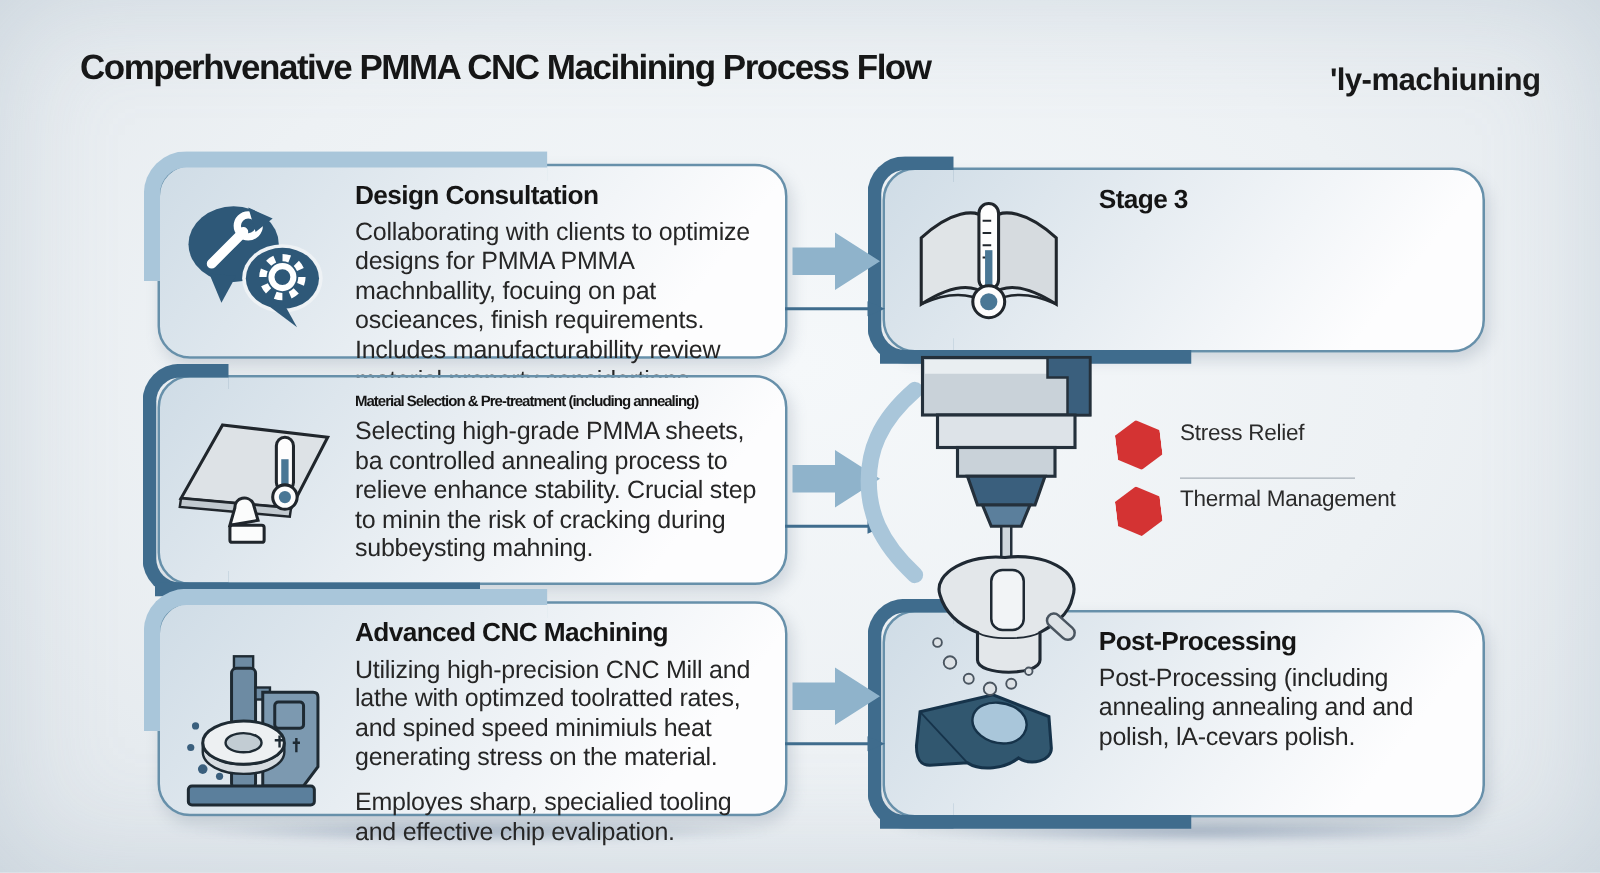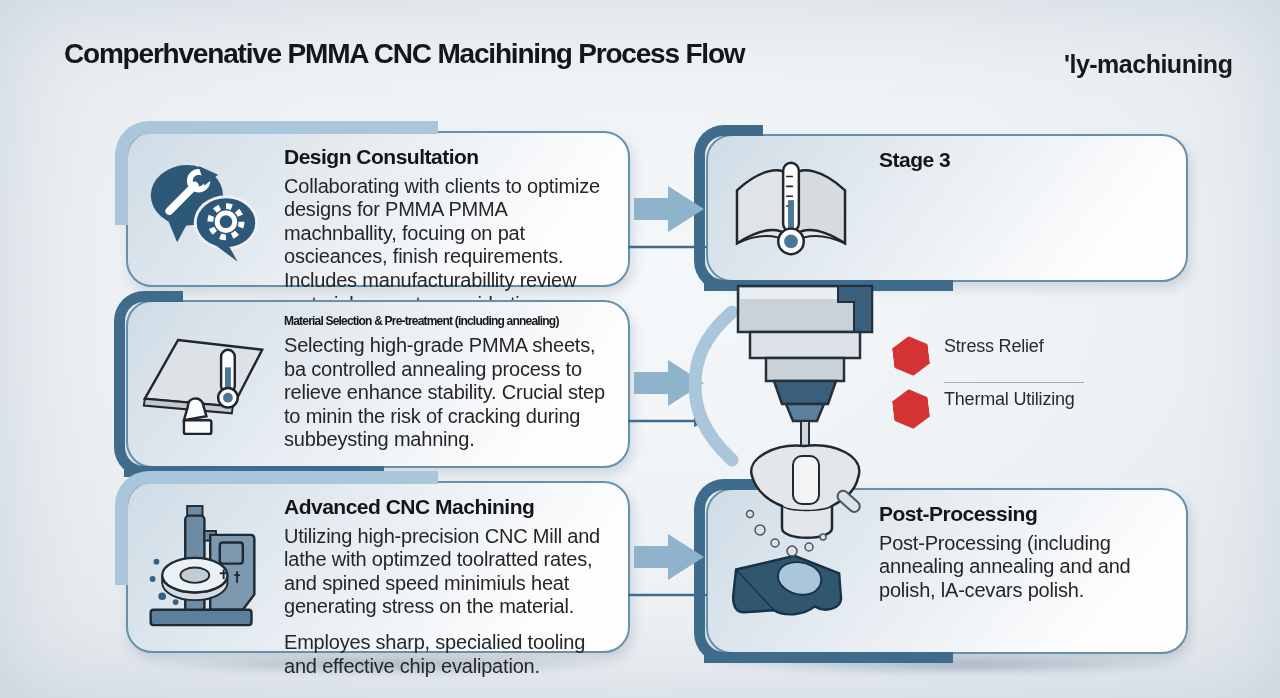--- a/index.html
+++ b/index.html
@@ -25,21 +25,21 @@
   .frame-light::before{content:"";position:absolute;left:-13px;top:-12px;width:62%;height:60%;
     border-top:13px solid #a9c6da;border-left:13px solid #a9c6da;
     border-top-left-radius:34px;pointer-events:none;}
   .frame-dark::before{content:"";position:absolute;left:-14px;top:-11px;bottom:-11px;width:58px;
     border:11px solid #3f6c8d;border-right:none;border-radius:30px 0 0 30px;pointer-events:none;}
   .frame-dark::after{content:"";position:absolute;left:-4px;bottom:-11px;width:52%;height:11px;
     background:#3f6c8d;pointer-events:none;}
 
   .card-design   {left:126px;top:131px;width:500px;height:152px;}
   .card-material {left:126px;top:300px;width:500px;height:164px;}
-  .card-machining{left:126px;top:481px;width:500px;height:168px;}
+  .card-machining{left:126px;top:481px;width:500px;height:168px;align-items:flex-end;}
   .card-stage3   {left:706px;top:134px;width:478px;height:144px;}
   .card-post     {left:706px;top:488px;width:478px;height:162px;}
 
   .icon-col{flex:0 0 150px;display:flex;align-items:center;justify-content:center;}
   .card-stage3 .icon-col,.card-post .icon-col{flex:0 0 165px;}
   .txt-col{flex:1;align-self:flex-start;padding:13px 14px 10px 6px;}
   .card-h{margin:0 0 6px;font-size:21px;font-weight:bold;letter-spacing:-0.5px;color:#151515;line-height:1.08;}
   .card-material .card-h{font-size:12px;letter-spacing:-0.8px;}
   .card-b{margin:0;font-size:20px;line-height:1.18;letter-spacing:-0.2px;color:#262626;}
   .card-b + .card-b{margin-top:12px;}
@@ -227,17 +227,17 @@
   </svg>
 
   <div class="legend">
     <div class="legend-item">
       <span class="hex"></span>
       <span class="legend-label">Stress Relief</span>
     </div>
     <div class="legend-divider"></div>
     <div class="legend-item">
       <span class="hex"></span>
-      <span class="legend-label">Thermal Utilizing</span>
+      <span class="legend-label">Thermal Management</span>
     </div>
   </div>
 
 </div>
 
 </body></html>

